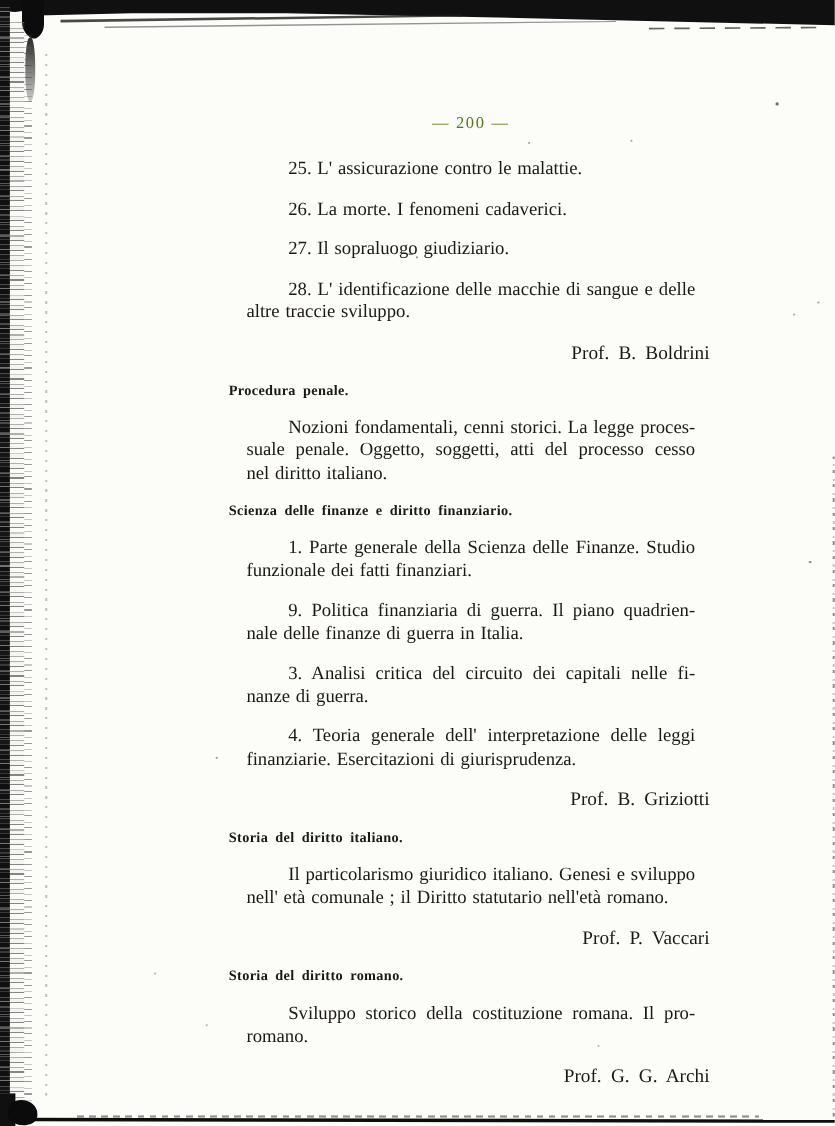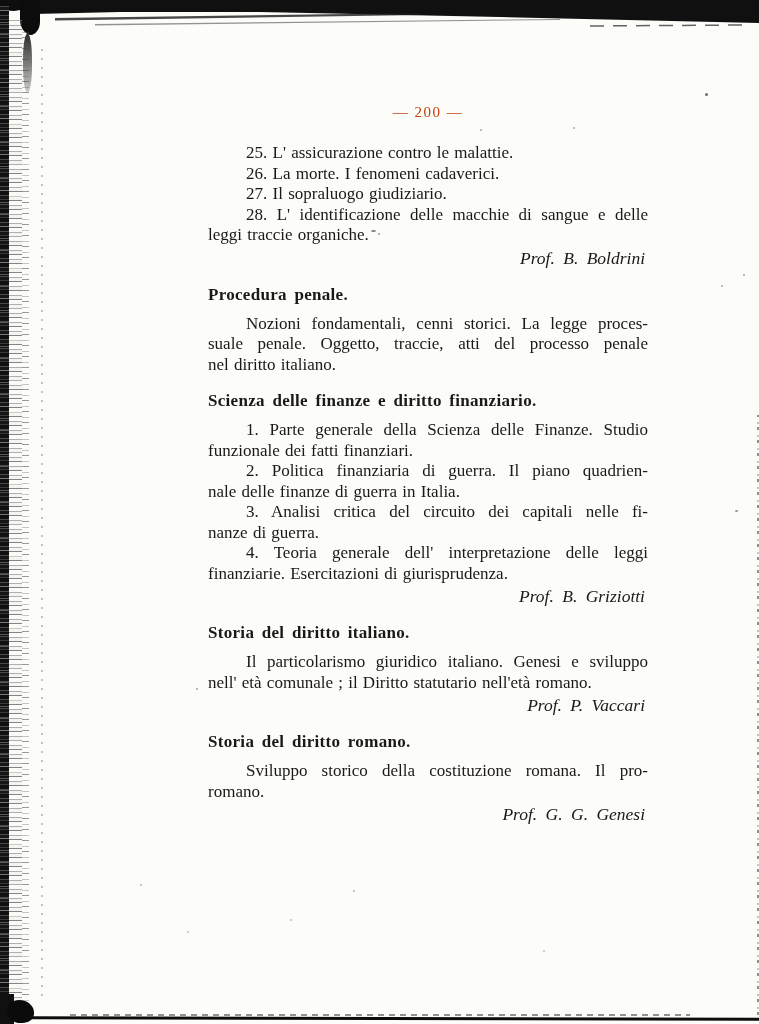--- a/index.html
+++ b/index.html
@@ -7,37 +7,37 @@
     position:relative;width:759px;height:1024px;
     background:var(--paper,#fcfcf9);
     overflow:hidden;
     font-family:"Liberation Serif","DejaVu Serif",serif;
     color:var(--ink,#1b1816);
   }
   
   .text-block{position:absolute;left:208px;top:104px;width:440px;}
   .page-number{
     text-align:center;font-size:15px;letter-spacing:1.5px;
-    margin:0 0 22px 0;color:#c2410c;
+    margin:0 0 22px 0;color:#4d7c0f;
   }
   section{margin:0;padding:0;}
   .heading{
-    margin:16px 0 9px 0;font-size:17px;font-weight:bold;
+    margin:16px 0 9px 0;font-size:13px;font-weight:bold;
     letter-spacing:.3px;word-spacing:3px;
   }
-  .para{margin:0;}
+  .para{margin:16px;}
   .line{
     font-size:17px;line-height:20.5px;
     text-align:justify;text-align-last:justify;
     word-spacing:1px;
   }
   .line:first-child{text-indent:38px;}
   .line.last{text-align-last:left;word-spacing:1px;white-space:nowrap;}
   .author{
-    font-style:italic;text-align:right;font-size:17.5px;line-height:21px;
+    text-align:right;font-size:17.5px;line-height:21px;
     margin-top:2px;padding-right:3px;word-spacing:4px;
   }
   
   .top-edge{position:absolute;left:0;top:0;}
   .corner-tail{
     position:absolute;left:23px;top:34px;width:9px;height:58px;
     background:linear-gradient(#2a2a2a,rgba(60,60,60,.25));
     border-radius:45%;
   }
   .bind1{
@@ -126,40 +126,40 @@
             <div class="line last">25. L' assicurazione contro le malattie.</div>
           </div>
           <div class="para">
             <div class="line last">26. La morte. I fenomeni cadaverici.</div>
           </div>
           <div class="para">
             <div class="line last">27. Il sopraluogo giudiziario.</div>
           </div>
           <div class="para">
             <div class="line">28. L' identificazione delle macchie di sangue e delle</div>
-            <div class="line last">leggi traccie organiche.</div>
+            <div class="line last">altre traccie sviluppo.</div>
           </div>
           <div class="author">Prof. B. Boldrini</div>
         </section>
         <section>
           <h2 class="heading">Procedura penale.</h2>
           <div class="para">
             <div class="line">Nozioni fondamentali, cenni storici. La legge proces-</div>
-            <div class="line">suale penale. Oggetto, traccie, atti del processo penale</div>
+            <div class="line">suale penale. Oggetto, soggetti, atti del processo cesso</div>
             <div class="line last">nel diritto italiano.</div>
           </div>
         </section>
         <section>
           <h2 class="heading">Scienza delle finanze e diritto finanziario.</h2>
           <div class="para">
             <div class="line">1. Parte generale della Scienza delle Finanze. Studio</div>
             <div class="line last">funzionale dei fatti finanziari.</div>
           </div>
           <div class="para">
-            <div class="line">2. Politica finanziaria di guerra. Il piano quadrien-</div>
+            <div class="line">9. Politica finanziaria di guerra. Il piano quadrien-</div>
             <div class="line last">nale delle finanze di guerra in Italia.</div>
           </div>
           <div class="para">
             <div class="line">3. Analisi critica del circuito dei capitali nelle fi-</div>
             <div class="line last">nanze di guerra.</div>
           </div>
           <div class="para">
             <div class="line">4. Teoria generale dell' interpretazione delle leggi</div>
             <div class="line last">finanziarie. Esercitazioni di giurisprudenza.</div>
           </div>
@@ -172,18 +172,18 @@
             <div class="line last">nell' età comunale ; il Diritto statutario nell'età romano.</div>
           </div>
           <div class="author">Prof. P. Vaccari</div>
         </section>
         <section>
           <h2 class="heading">Storia del diritto romano.</h2>
           <div class="para">
             <div class="line">Sviluppo storico della costituzione romana. Il pro-</div>
             <div class="line last">romano.</div>
           </div>
-          <div class="author">Prof. G. G. Genesi</div>
+          <div class="author">Prof. G. G. Archi</div>
         </section>
       </div>
   </main>
 
 </div>
 
 </body></html>

